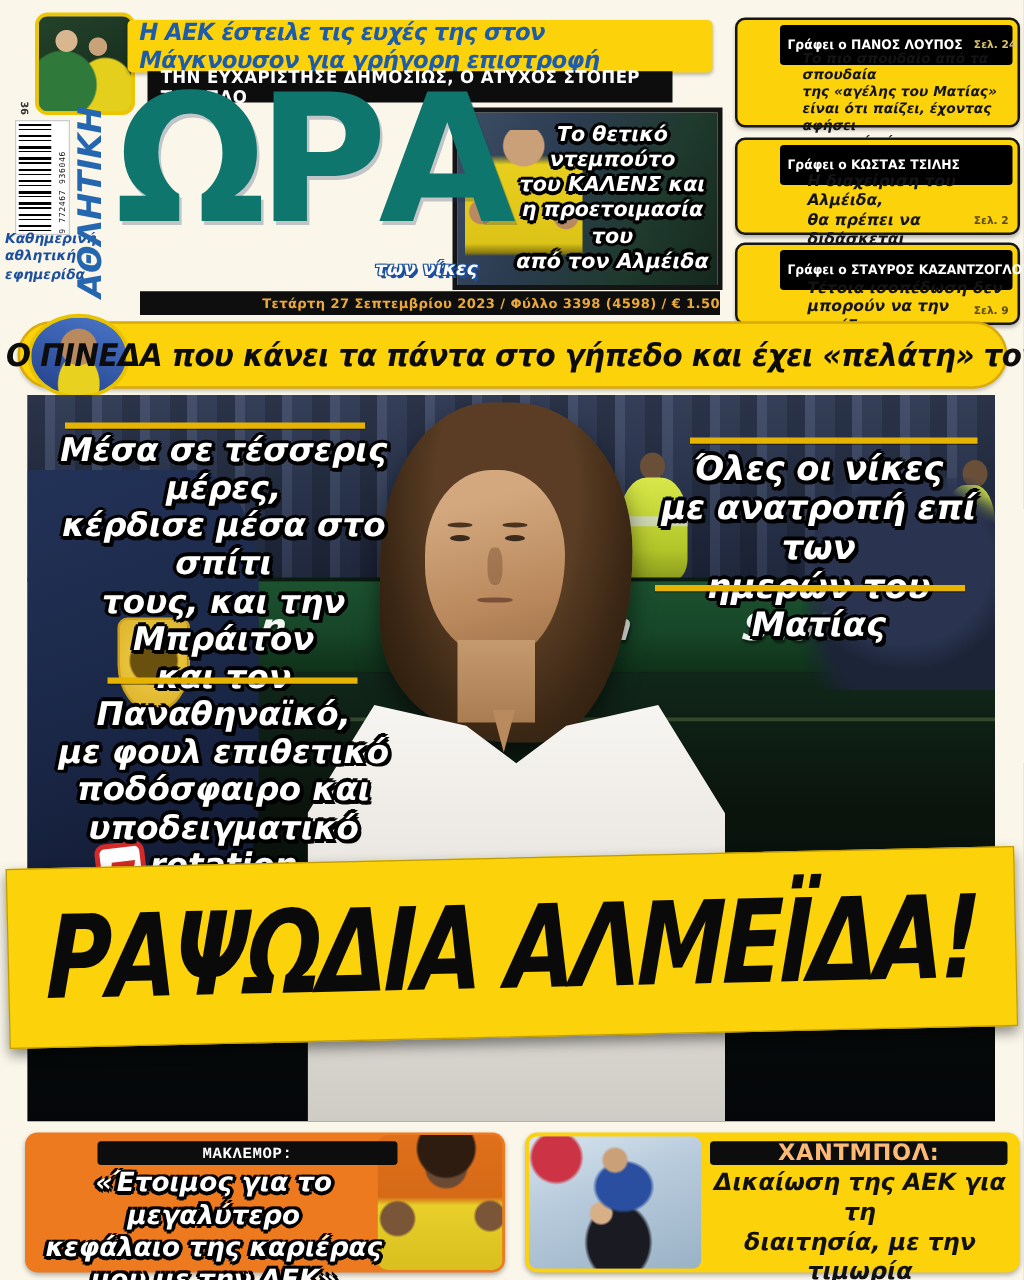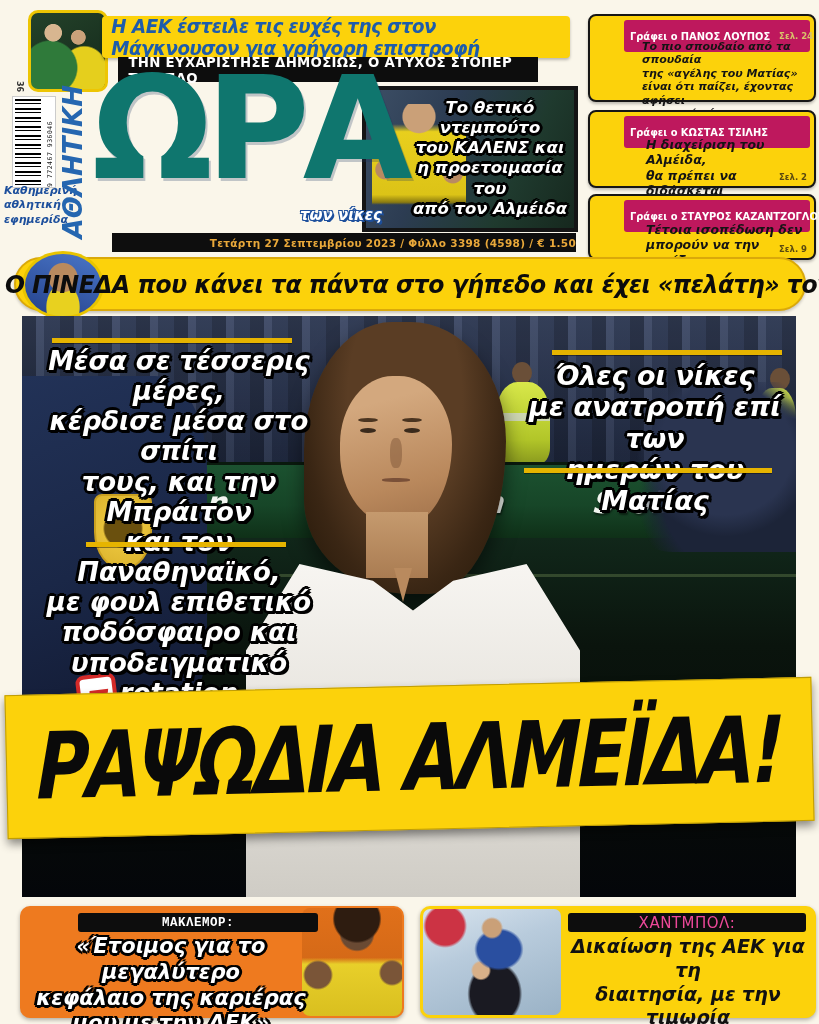--- a/index.html
+++ b/index.html
@@ -17,21 +17,21 @@
       radial-gradient(ellipse at 72% 78%, #e5cf1d 0 30%, transparent 32%),
       linear-gradient(150deg,#24422a,#13281a);}
   .banner-yellow{left:102px;top:16px;width:468px;height:42px;background:#fcd20b;border-radius:4px;
     display:flex;align-items:center;justify-content:center;box-shadow:0 2px 3px rgba(0,0,0,.25);}
   .banner-yellow span{color:#1d5cab;font-weight:bold;font-style:italic;font-size:19px;letter-spacing:-0.5px;transform:scaleX(.96);}
   .banner-black{left:118px;top:57px;width:420px;height:25px;background:#0d0d0d;display:flex;align-items:center;justify-content:center;}
   .banner-black span{color:#fff;font-weight:bold;font-size:14px;letter-spacing:.3px;transform:scaleX(.95);}
 
   
   .colbox{left:588px;width:228px;background:#fcd20b;border:2px solid #161616;border-radius:8px;box-shadow:0 2px 3px rgba(0,0,0,.25);}
-  .colbox .band{position:absolute;left:34px;right:4px;top:4px;height:17px;background:#be185d;border-radius:3px;
+  .colbox .band{position:absolute;left:34px;right:4px;top:4px;height:17px;background:#000000;border-radius:3px;
     display:flex;align-items:center;padding:16px 6px;justify-content:space-between;}
   .colbox .band .by{color:#fff;font-weight:bold;font-size:10.5px;white-space:nowrap;transform:scaleX(.94);transform-origin:left;}
   .colbox .band .pg{color:#d8c26a;font-size:8.5px;font-weight:bold;white-space:nowrap;}
   .colbox .ctext{position:absolute;font-weight:bold;font-style:italic;color:#141414;line-height:1.22;}
   .colbox .pgfoot{position:absolute;right:7px;bottom:4px;color:#5a4a10;font-size:8.5px;font-weight:bold;}
 
   
   .barcode{left:12px;top:96px;width:44px;height:92px;background:#fff;border:1px solid #ccc;}
   .barcode .stripes{position:absolute;left:2px;top:2px;bottom:2px;width:26px;
     background:repeating-linear-gradient(180deg,#000 0 2px,#fff 2px 4px,#000 4px 5px,#fff 5px 9px);}
@@ -153,21 +153,21 @@
   .hbphoto{position:absolute;left:3px;top:3px;width:138px;height:106px;border-radius:7px;overflow:hidden;
     background:
       radial-gradient(circle at 16% 16%,#cc3344 0 13%,transparent 15%),
       radial-gradient(circle at 50% 18%,#caa078 0 8%,transparent 10%),
       radial-gradient(ellipse at 55% 38%,#2a4fa0 0 20%,transparent 23%),
       radial-gradient(circle at 42% 58%,#d8b088 0 8%,transparent 10%),
       radial-gradient(ellipse at 52% 80%,#1a1a22 0 24%,transparent 27%),
       linear-gradient(160deg,#d8e4ee 0%,#b8cbdc 40%,#9ab2c6 100%);}
   .boxR .band{position:absolute;left:148px;top:7px;width:238px;height:19px;background:#0d0d0d;border-radius:3px;
     display:flex;align-items:center;justify-content:center;}
-  .boxR .band span{color:#ec4899;font-weight:normal;font-size:15px;letter-spacing:.5px;}
+  .boxR .band span{color:#fdba74;font-weight:bold;font-size:18px;letter-spacing:.5px;}
   .boxR .btext{position:absolute;left:144px;top:29px;width:248px;text-align:center;color:#111;font-weight:900;font-style:italic;
     font-size:19px;line-height:1.25;}
 </style>
 </head>
 <body>
 
 <div class="page">
 
   <div class="abs tl-photo"></div>
   <div class="abs banner-yellow">

